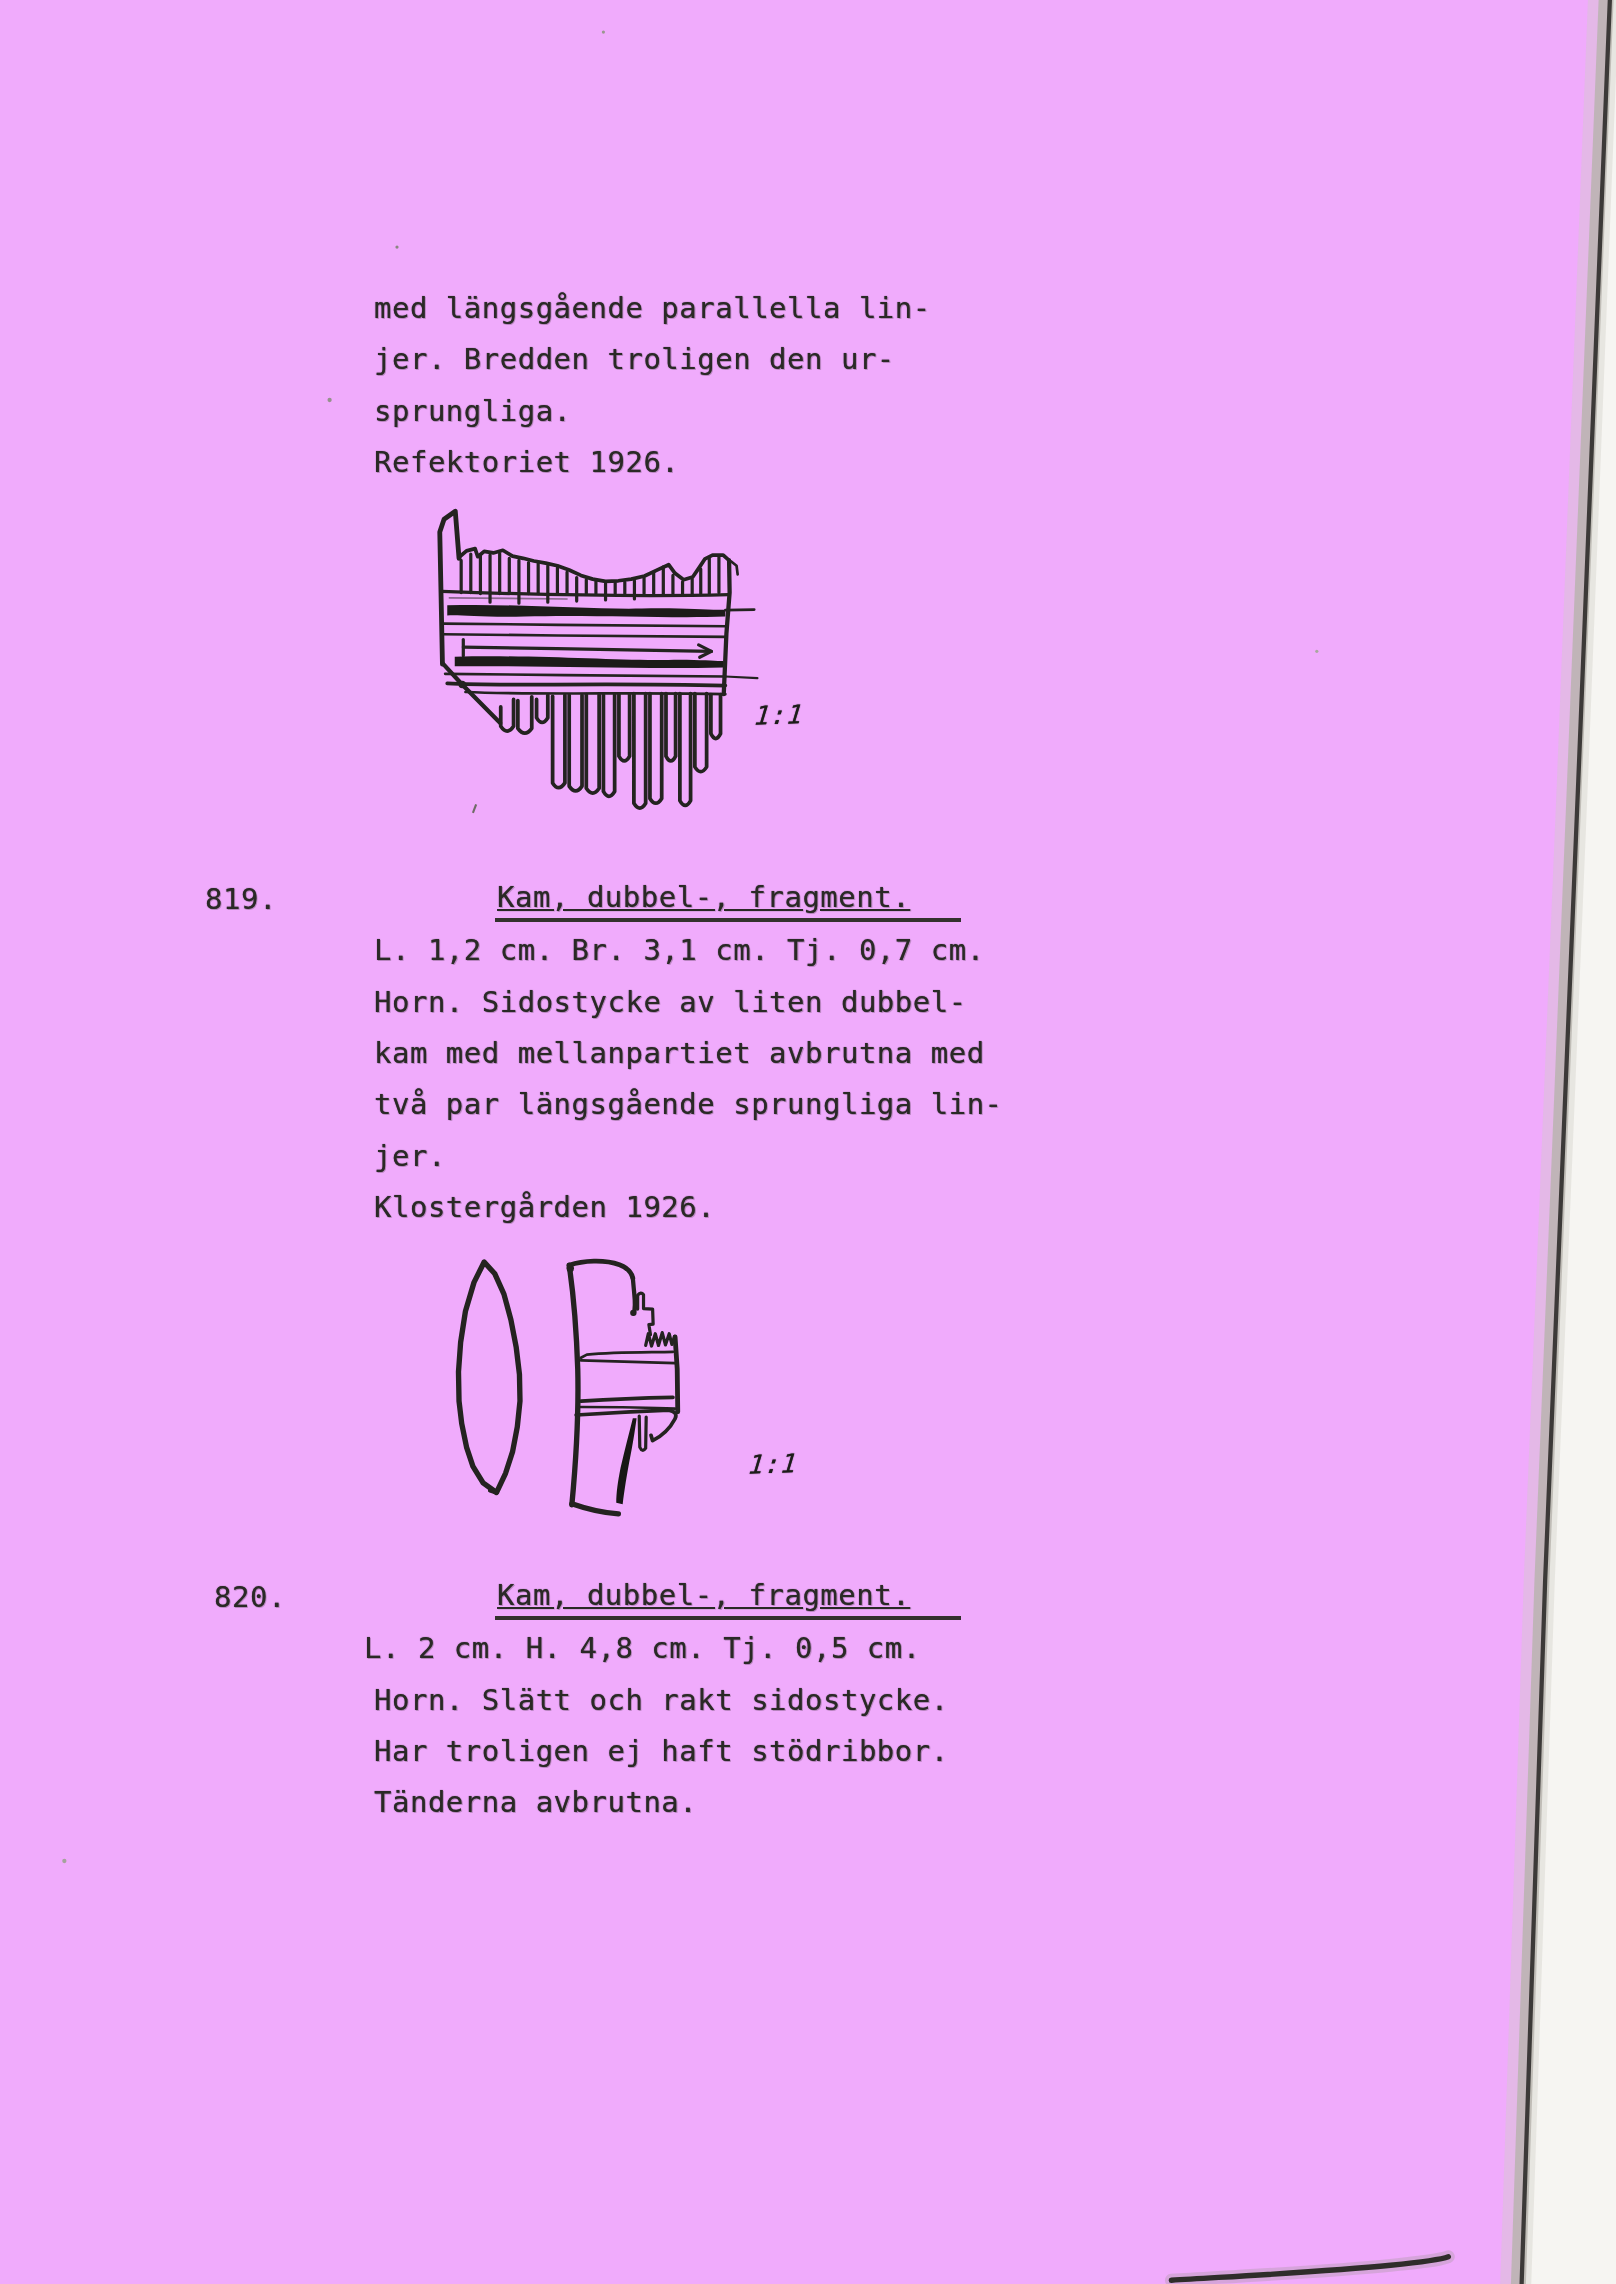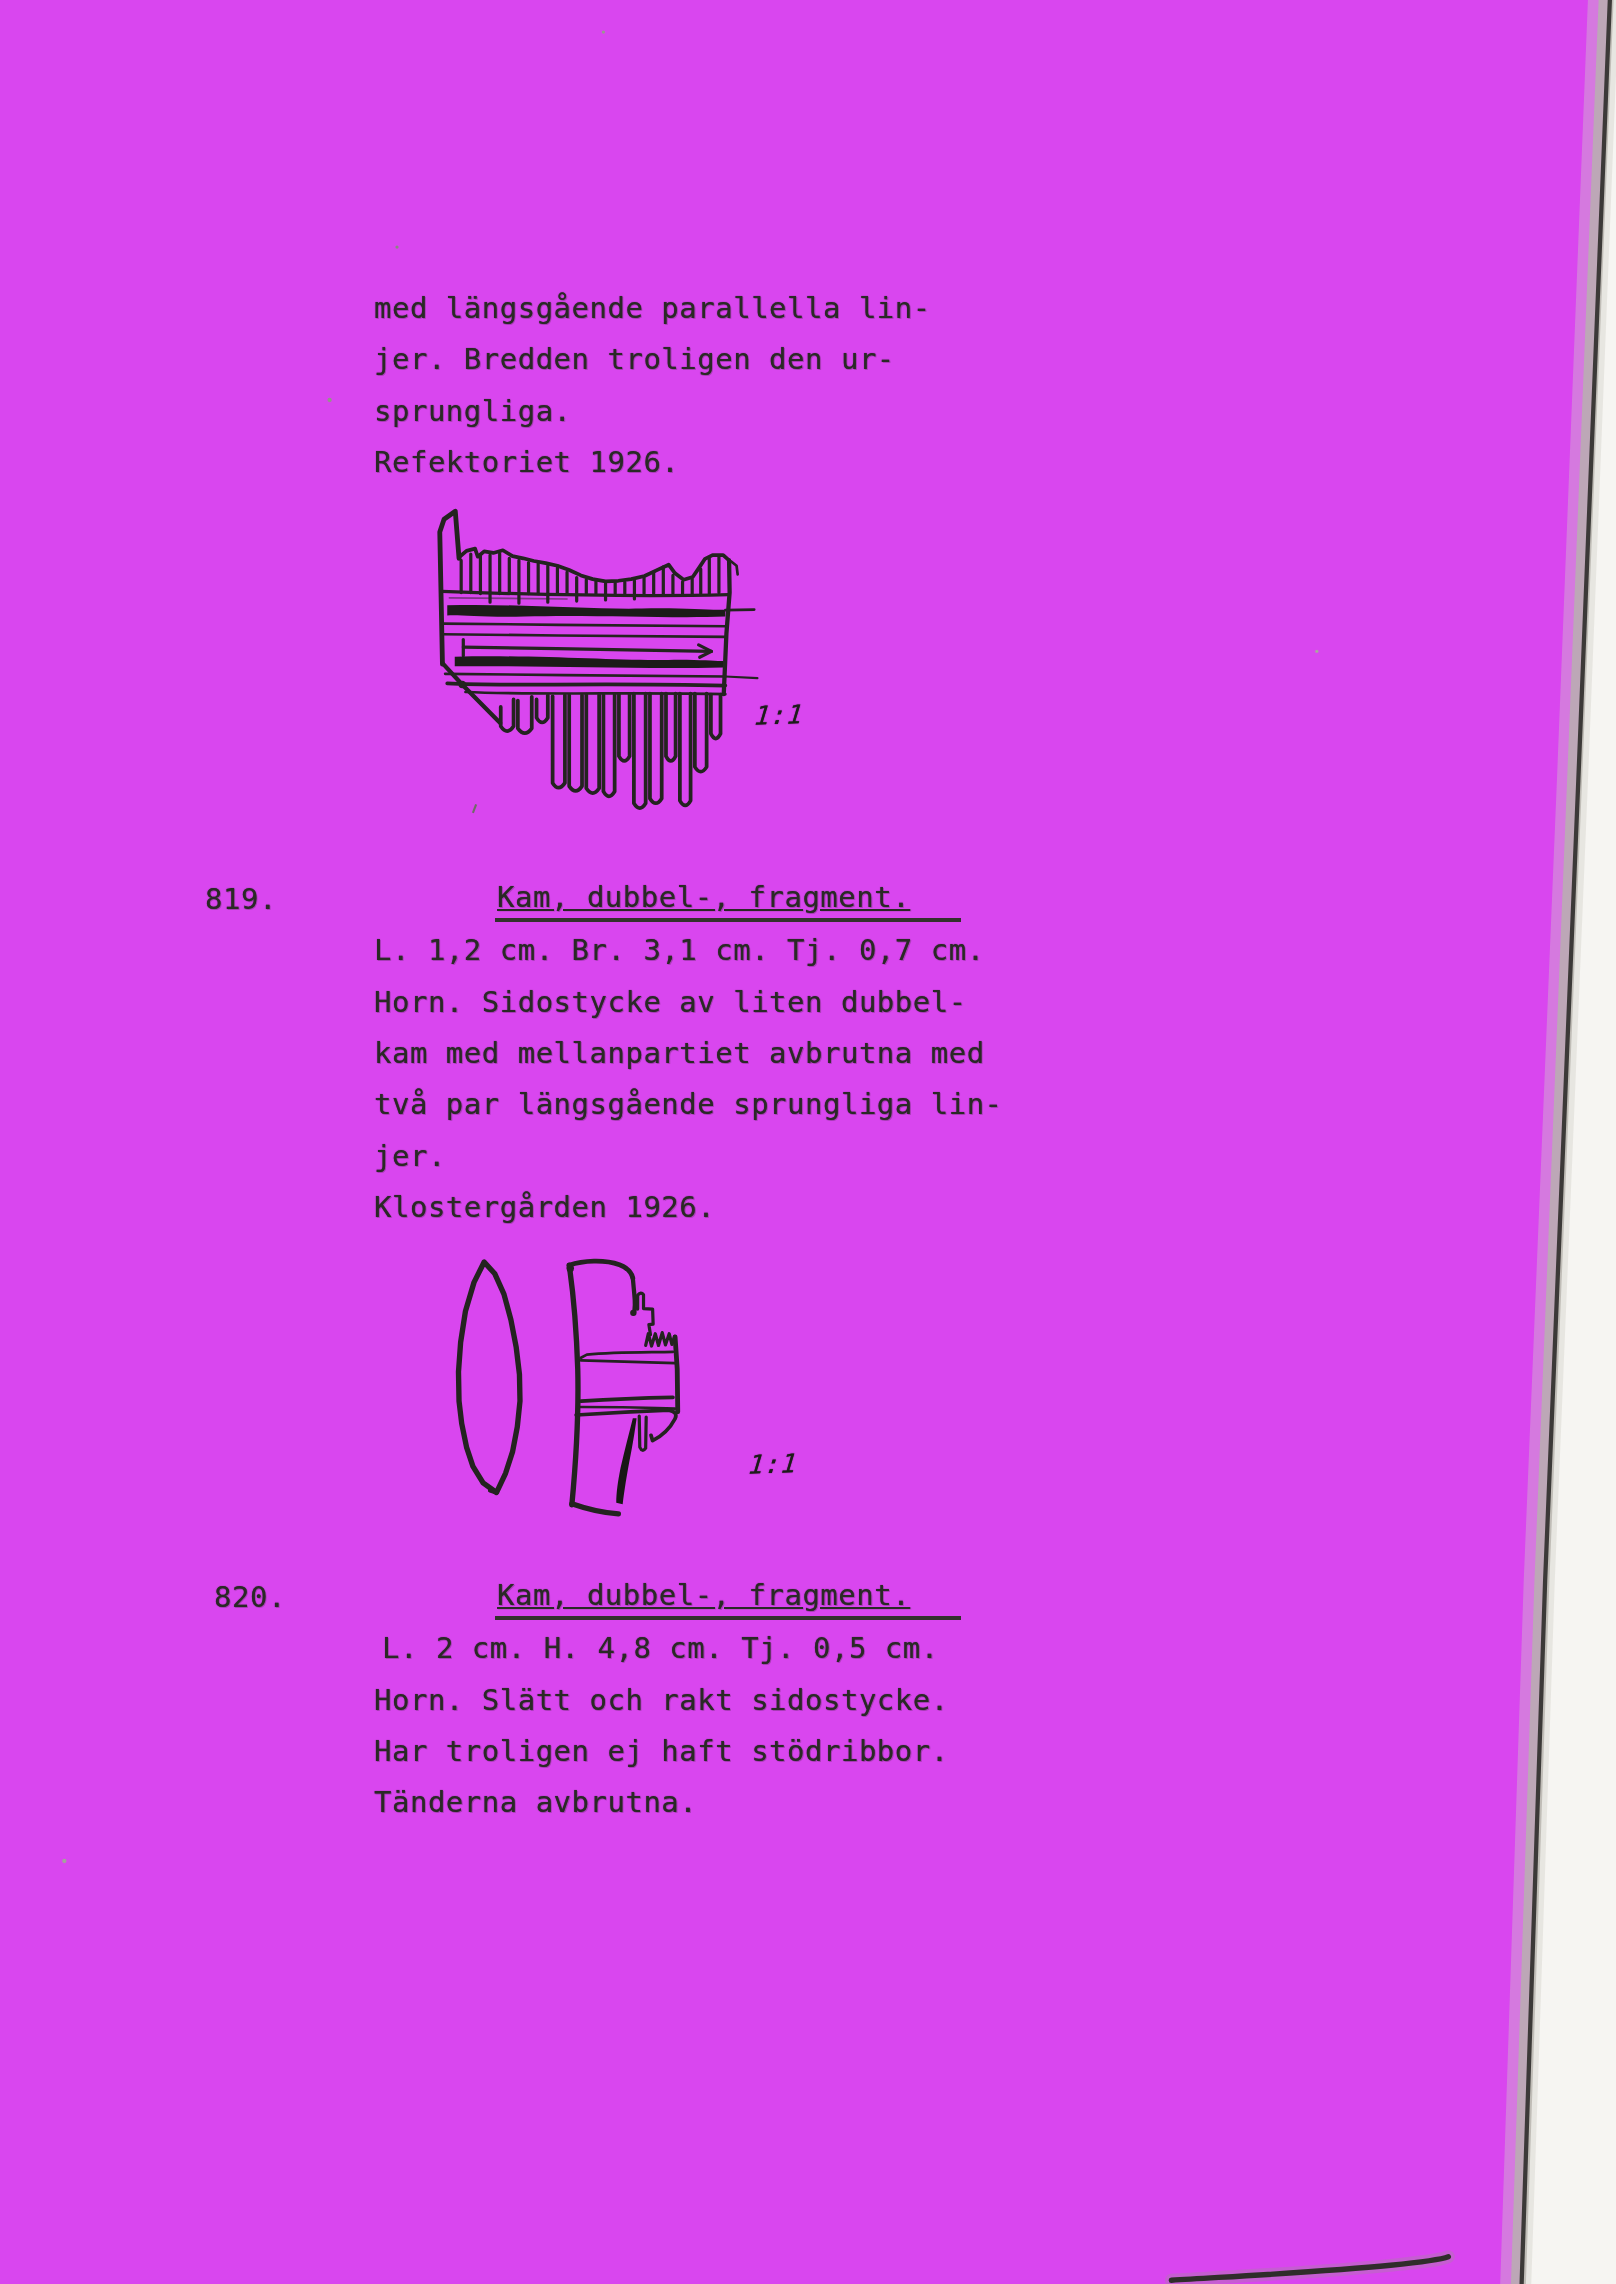--- a/index.html
+++ b/index.html
@@ -1,19 +1,19 @@
 <!DOCTYPE html>
 <html style="font-size:8.6px"><head>
 <meta charset="utf-8">
 <style>
   html,body{margin:0;padding:0;background:#e8e7e4;}
   .page{
     position:relative;
     width:1617px;height:2284px;
-    background:#d946ef;
+    background:#f0abfc;
     overflow:hidden;
     font-family:"DejaVu Sans Mono","Liberation Mono",monospace;
   }
   .art{position:absolute;left:0;top:0;width:1617px;height:2284px;}
   .tw{
     position:absolute;
     font-size:29px;
     line-height:1;
     color:#2a2926;
     white-space:pre;
@@ -157,19 +157,19 @@
   <div class="tw" style="left:374px;top:988px">Horn. Sidostycke av liten dubbel-</div>
   <div class="tw" style="left:374px;top:1039px">kam med mellanpartiet avbrutna med</div>
   <div class="tw" style="left:374px;top:1090px">två par längsgående sprungliga lin-</div>
   <div class="tw" style="left:374px;top:1142px">jer.</div>
   <div class="tw" style="left:374px;top:1193px">Klostergården 1926.</div>
 
   <div class="tw scale" style="left:749px;top:1451px">1:1</div>
 
   <div class="tw" style="left:214px;top:1583px">820.</div>
   <div class="tw" style="left:495px;top:1581px"><span class="ul">Kam, dubbel-, fragment.</span></div>
-  <div class="tw" style="left:382px;top:1634px">L. 2 cm. H. 4,8 cm. Tj. 0,5 cm.</div>
+  <div class="tw" style="left:364px;top:1634px">L. 2 cm. H. 4,8 cm. Tj. 0,5 cm.</div>
   <div class="tw" style="left:374px;top:1686px">Horn. Slätt och rakt sidostycke.</div>
   <div class="tw" style="left:374px;top:1737px">Har troligen ej haft stödribbor.</div>
   <div class="tw" style="left:374px;top:1788px">Tänderna avbrutna.</div>
 
 </div>
 
 
 </body></html>

